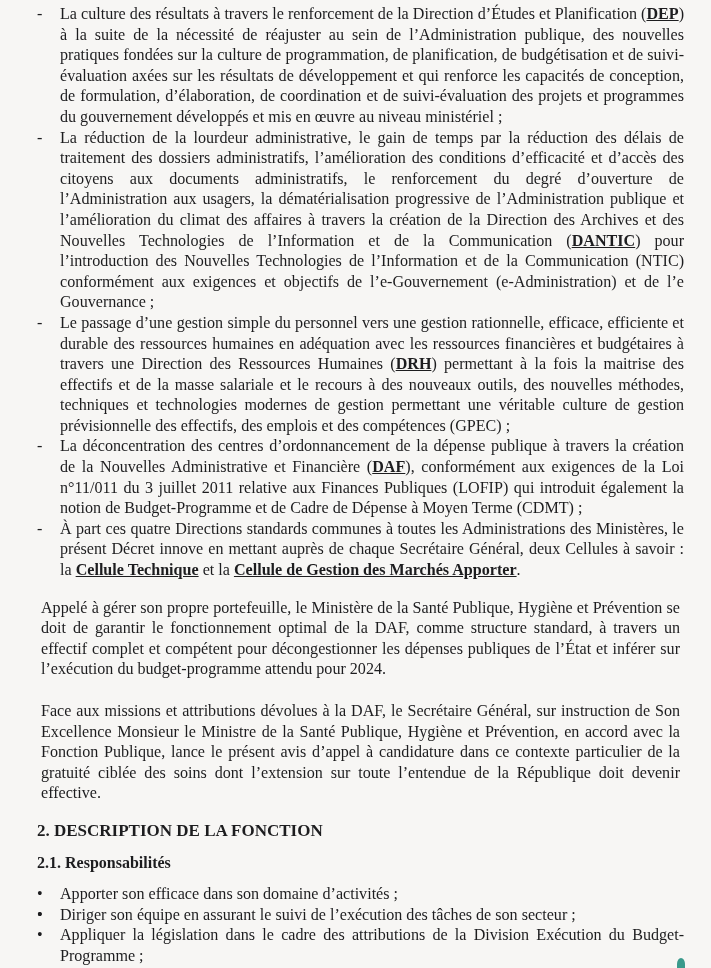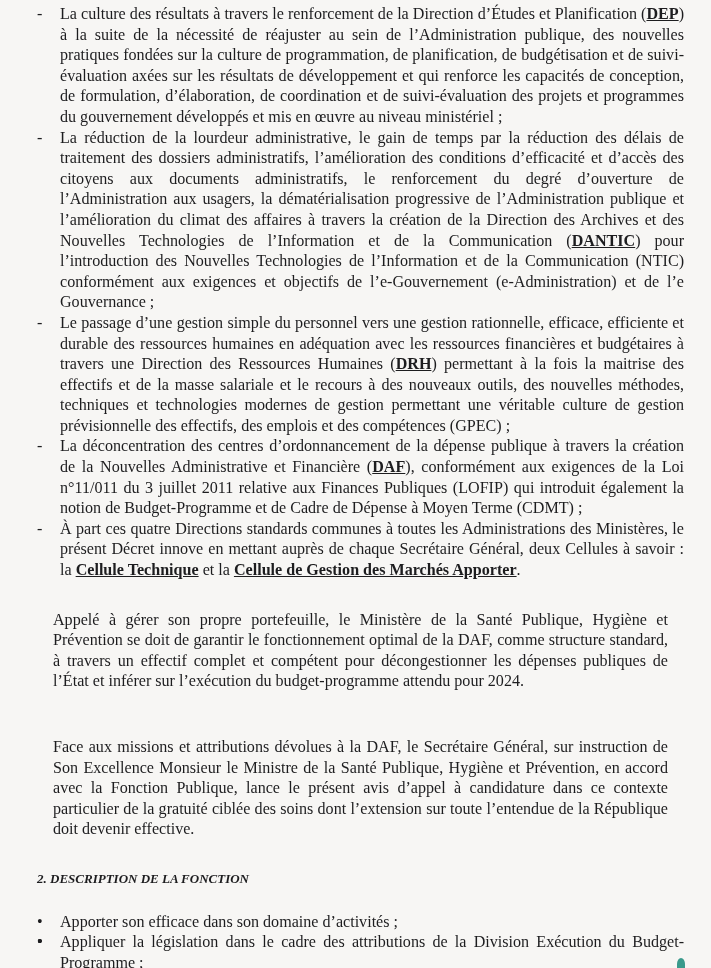--- a/index.html
+++ b/index.html
@@ -36,31 +36,30 @@
     text-align: justify;
     margin: 0;
   }
   ul.dash > li > .marker {
     position: absolute;
     left: 0;
     top: 0;
     width: 10px;
   }
   p.para {
-    margin: 16px;
+    margin: 4px;
     text-align: justify;
   }
   .gap-lg { height: 13px; }
   .gap-md { height: 11px; }
   h2.sec {
-    font-size: 13px;
+    font-size: 17px;
     font-weight: bold;
     margin: 0;
     line-height: 20.6px;
-    font-style: italic;
   }
   h3.sub {
     font-size: 16px;
     font-weight: bold;
     margin: 0;
     line-height: 20.6px;
   }
   ul.bullet {
     list-style: none;
     margin: 0;
@@ -122,33 +121,35 @@
   <div class="gap-lg"></div>
 
   <p class="para">Face aux missions et attributions dévolues à la DAF, le Secrétaire Général, sur instruction de Son Excellence Monsieur le Ministre de la Santé Publique, Hygiène et Prévention, en accord avec la Fonction Publique, lance le présent avis d’appel à candidature dans ce contexte particulier de la gratuité ciblée des soins dont l’extension sur toute l’entendue de la République doit devenir effective.</p>
 
   <div class="gap-lg"></div>
 
   <h2 class="sec">2. DESCRIPTION DE LA FONCTION</h2>
 
   <div class="gap-md"></div>
 
+  <h3 class="sub">2.1. Responsabilités</h3>
 
   <div class="gap-md"></div>
 
   <ul class="bullet">
     <li>
       <span class="marker">•</span>
       <span>Apporter son efficace dans son domaine d’activités ;</span>
     </li>
     <li>
       <span class="marker">•</span>
     </li>
     <li>
       <span class="marker">•</span>
+      <span>Diriger son équipe en assurant le suivi de l’exécution des tâches de son secteur ;</span>
     </li>
     <li>
       <span class="marker">•</span>
       <span>Appliquer la législation dans le cadre des attributions de la Division Exécution du Budget-Programme ;</span>
     </li>
 
   </ul>
 
 </div>
 

